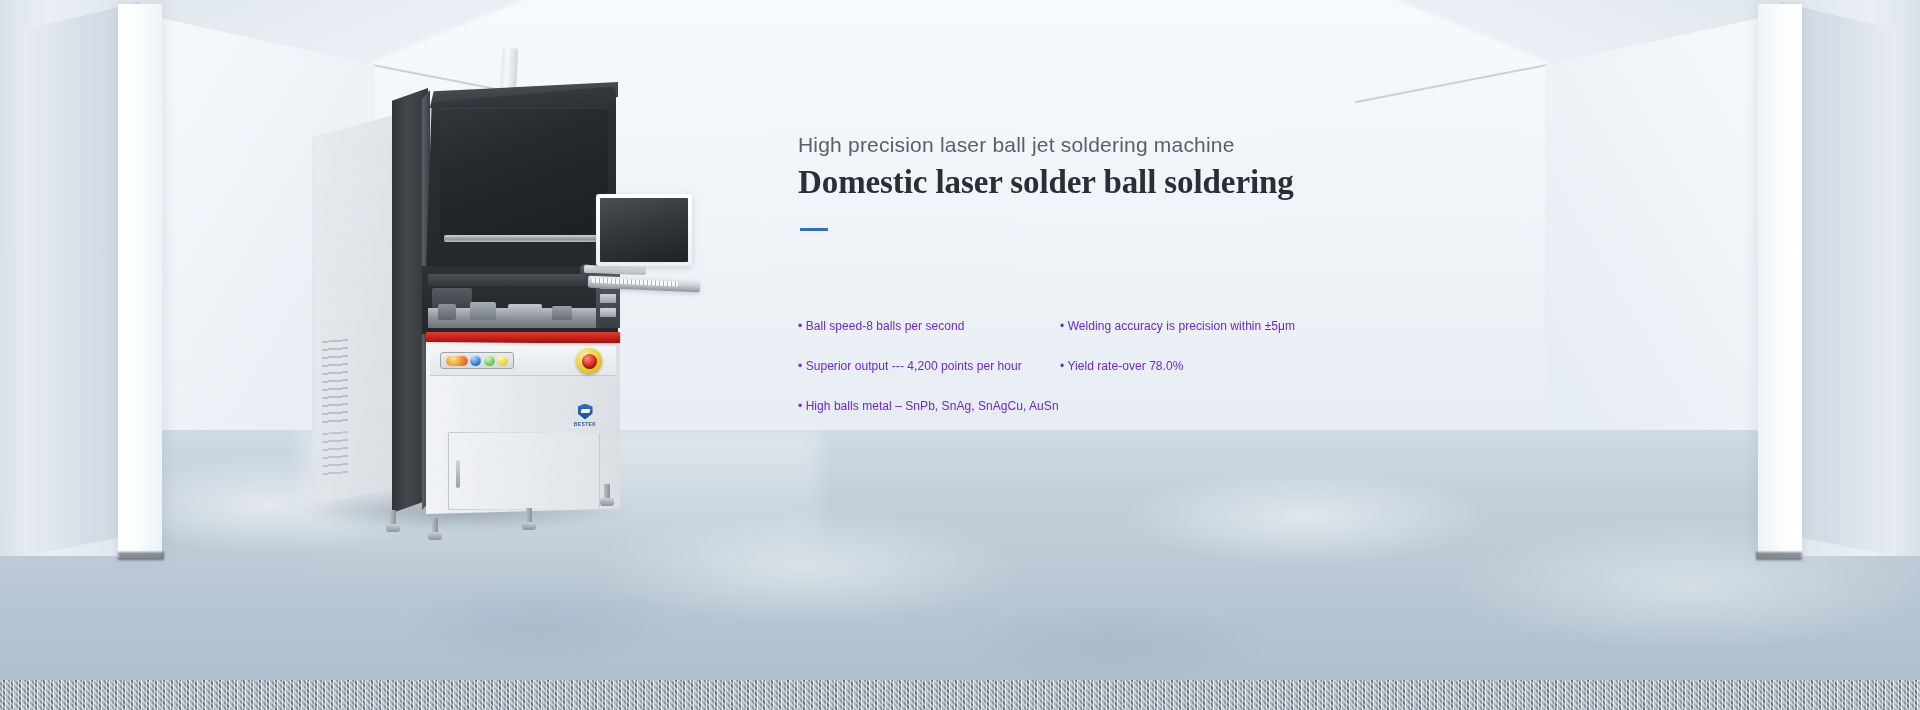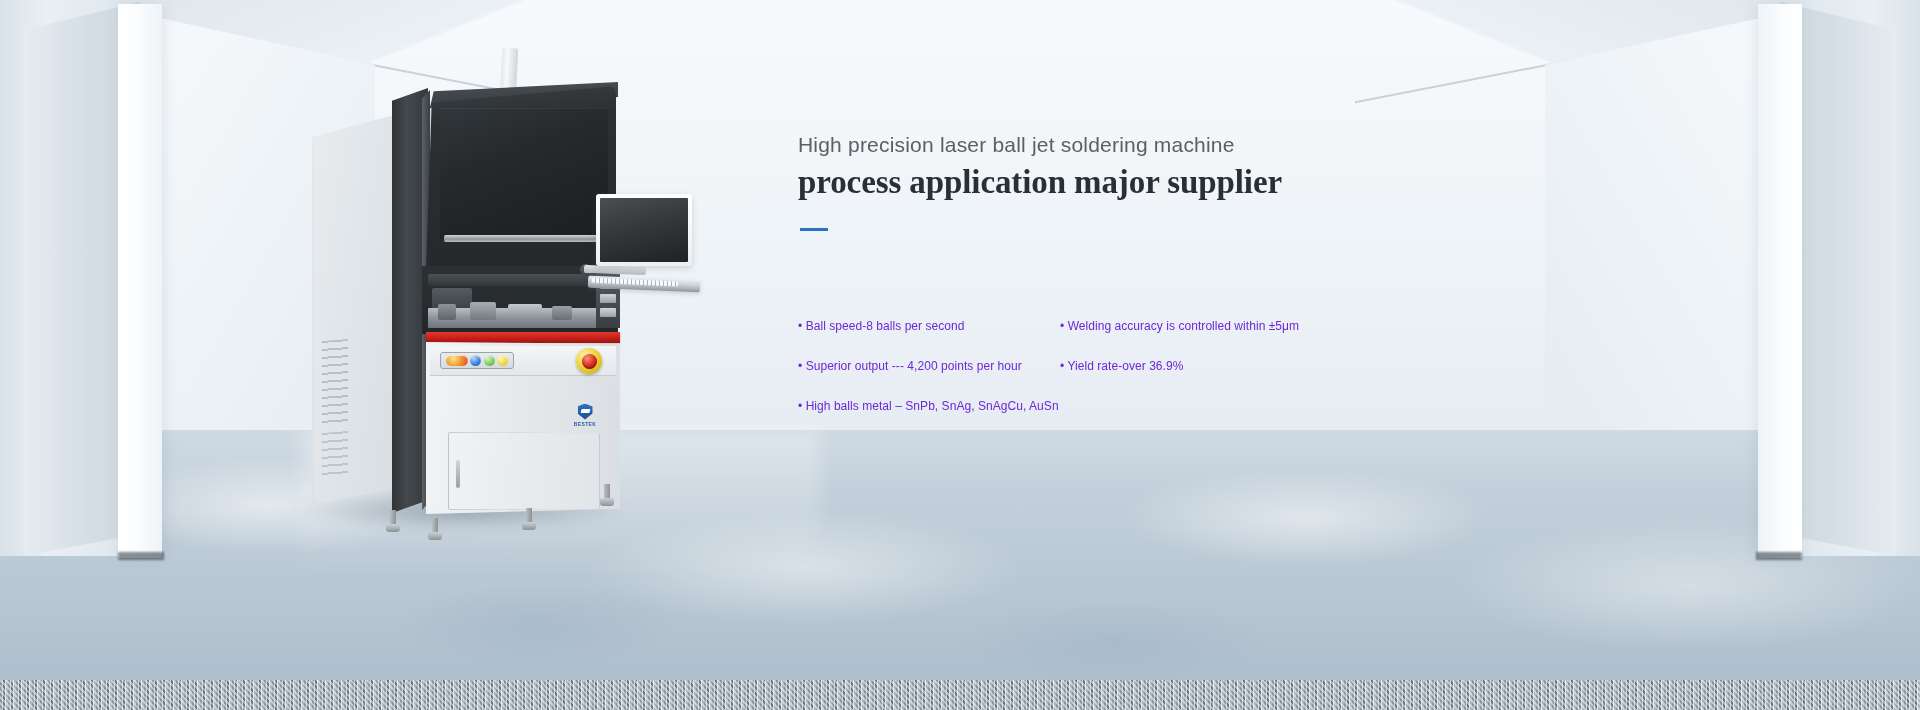--- a/index.html
+++ b/index.html
@@ -517,27 +517,27 @@
     <div class="mon-arm"></div>
     <div class="monitor">
       <div class="mon-screen"></div>
     </div>
     <div class="keytray"></div>
   </div>
 
   <div class="content">
     <div class="eyebrow">High precision laser ball jet soldering machine</div>
     <div class="headline">
-      <div>process application major supplier</div>
+      <div>Domestic laser solder ball soldering</div>
     </div>
     <div class="divider"></div>
   </div>
 
   <div class="specs">
     <div class="spec-item">• Ball speed-8 balls per second</div>
-    <div class="spec-item">• Welding accuracy is controlled within ±5μm</div>
+    <div class="spec-item">• Welding accuracy is precision within ±5μm</div>
     <div class="spec-item">• Superior output --- 4,200 points per hour</div>
-    <div class="spec-item">• Yield rate-over 36.9%</div>
+    <div class="spec-item">• Yield rate-over 78.0%</div>
     <div class="spec-item">• High balls metal – SnPb, SnAg, SnAgCu, AuSn</div>
   </div>
 
   <div class="bottom-strip"></div>
 </div>
 
 </body></html>

